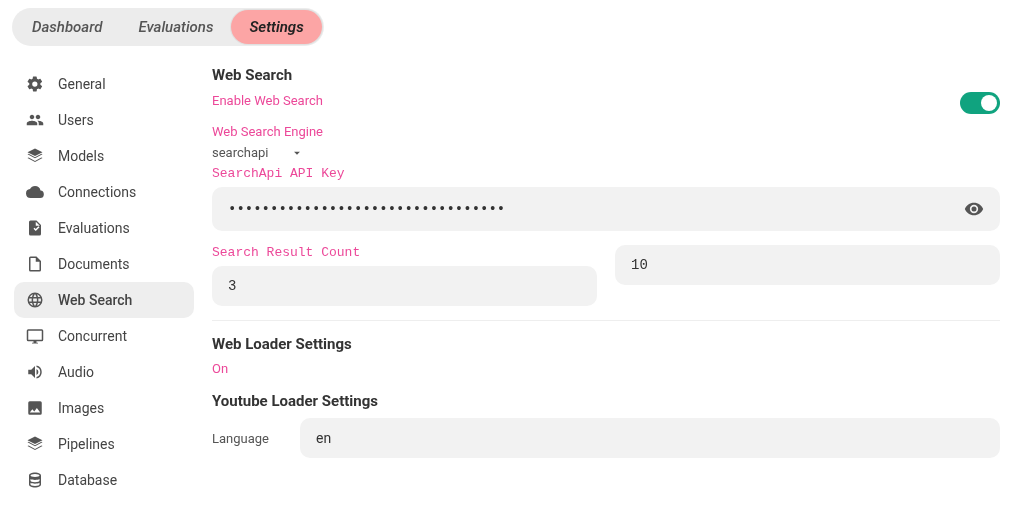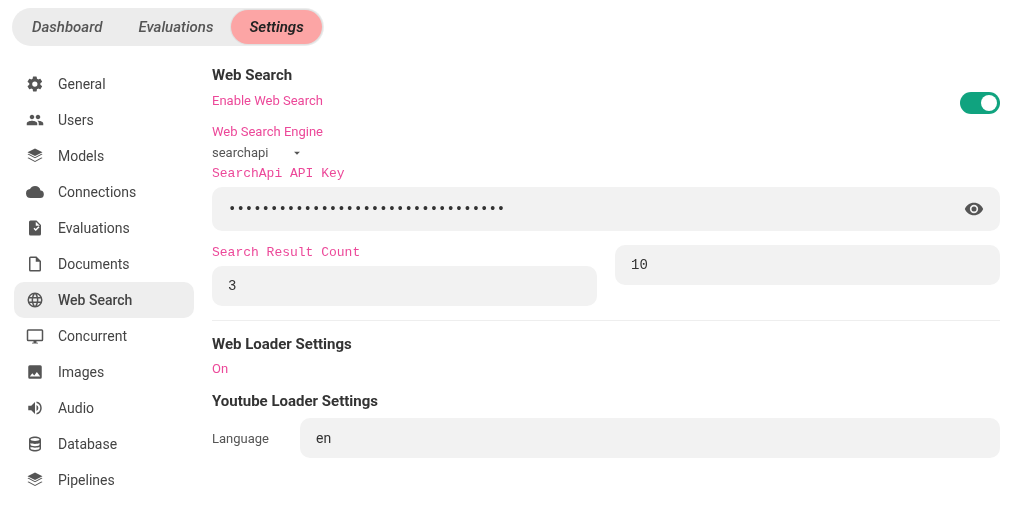--- a/index.html
+++ b/index.html
@@ -113,48 +113,48 @@
       <span class="side-icon">
           <svg viewBox="0 0 24 24">
             <path d="M21 3H3a2 2 0 0 0-2 2v12a2 2 0 0 0 2 2h7v2H8v1h8v-1h-2v-2h7a2 2 0 0 0 2-2V5a2 2 0 0 0-2-2zm0 14H3V5h18z"></path>
           </svg>
         </span>
       <span>Concurrent</span>
     </div>
     <div class="side-item">
       <span class="side-icon">
           <svg viewBox="0 0 24 24">
+            <path d="M3 9v6h4l5 5V4L7 9H3zm13.5 3a4.5 4.5 0 0 0-2.5-4v8a4.47 4.47 0 0 0 2.5-4zM14 3.23v2.06a7 7 0 0 1 0 13.42v2.06a9 9 0 0 0 0-17.54z"></path>
+          </svg>
+        </span>
+      <span>Audio</span>
+    </div>
+    <div class="side-item">
+      <span class="side-icon">
+          <svg viewBox="0 0 24 24">
             <path d="M21 19V5a2 2 0 0 0-2-2H5a2 2 0 0 0-2 2v14a2 2 0 0 0 2 2h14a2 2 0 0 0 2-2zM8.5 13.5l2.5 3 3.5-4.5 4.5 6H5l3.5-4.5z"></path>
           </svg>
         </span>
       <span>Images</span>
     </div>
     <div class="side-item">
       <span class="side-icon">
           <svg viewBox="0 0 24 24">
-            <path d="M3 9v6h4l5 5V4L7 9H3zm13.5 3a4.5 4.5 0 0 0-2.5-4v8a4.47 4.47 0 0 0 2.5-4zM14 3.23v2.06a7 7 0 0 1 0 13.42v2.06a9 9 0 0 0 0-17.54z"></path>
-          </svg>
-        </span>
-      <span>Audio</span>
+            <path d="M12 2 2 7l10 5 10-5-10-5zm0 11.5L3.5 9 2 9.75 12 15l10-5.25L20.5 9 12 13.5zm0 5L3.5 14 2 14.75 12 20l10-5.25L20.5 14 12 18.5z"></path>
+          </svg>
+        </span>
+      <span>Pipelines</span>
     </div>
     <div class="side-item">
       <span class="side-icon">
           <svg viewBox="0 0 24 24">
             <path d="M12 2C7.58 2 4 3.79 4 6v12c0 2.21 3.58 4 8 4s8-1.79 8-4V6c0-2.21-3.58-4-8-4zm0 2c3.87 0 6 1.5 6 2s-2.13 2-6 2-6-1.5-6-2 2.13-2 6-2zm0 16c-3.87 0-6-1.5-6-2v-2.23C7.42 16.53 9.5 17 12 17s4.58-.47 6-1.23V18c0 .5-2.13 2-6 2zm0-5c-3.87 0-6-1.5-6-2v-2.23C7.42 11.53 9.5 12 12 12s4.58-.47 6-1.23V13c0 .5-2.13 2-6 2z"></path>
           </svg>
         </span>
       <span>Database</span>
-    </div>
-    <div class="side-item">
-      <span class="side-icon">
-          <svg viewBox="0 0 24 24">
-            <path d="M12 2 2 7l10 5 10-5-10-5zm0 11.5L3.5 9 2 9.75 12 15l10-5.25L20.5 9 12 13.5zm0 5L3.5 14 2 14.75 12 20l10-5.25L20.5 14 12 18.5z"></path>
-          </svg>
-        </span>
-      <span>Pipelines</span>
     </div>
   </div>
 
   <div class="content">
     <div class="section-title">Web Search</div>
 
     <div class="row">
       <div class="field-label">Enable Web Search</div>
       <div class="toggle">
           <div class="knob"></div>

